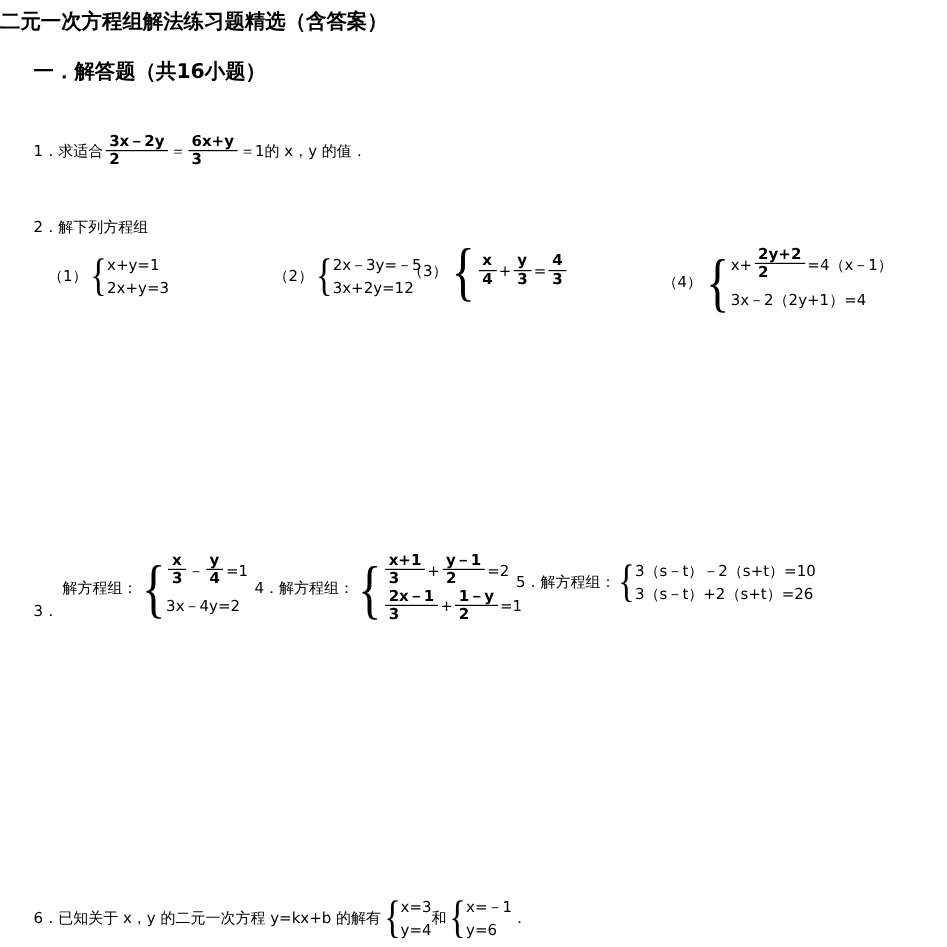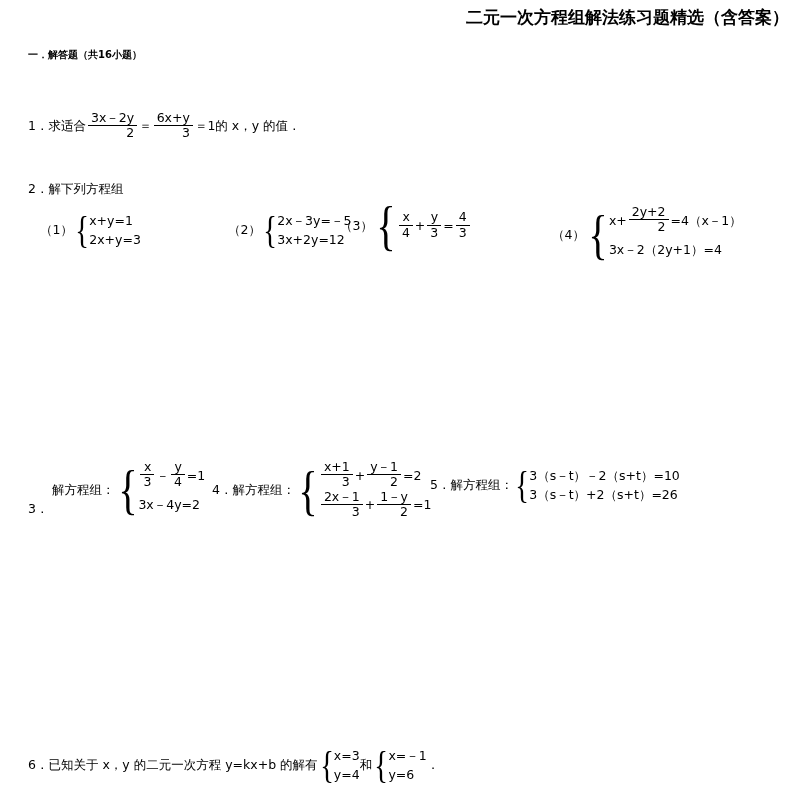--- a/index.html
+++ b/index.html
@@ -14,50 +14,51 @@
     color: #000000;
     position: relative;
     overflow: hidden;
   }
   .page {
     position: relative;
     width: 789px;
     height: 789px;
   }
   .title {
-    text-align: right;
+    text-align: left;
     font-family: "DejaVu Sans", sans-serif;
     font-weight: bold;
     font-size: 17px;
     margin-top: 6px;
     letter-spacing: 0px;
   }
   .section-head {
     position: absolute;
     left: 28px;
     top: 42px;
     font-family: "DejaVu Sans", sans-serif;
     font-weight: bold;
-    font-size: 10px;
+    font-size: 17px;
   }
   .q {
     position: absolute;
     font-family: "DejaVu Sans", sans-serif;
     font-size: 12.5px;
     white-space: nowrap;
   }
   
   .frac {
     display: inline-block;
     vertical-align: middle;
-    text-align: right;
+    text-align: left;
     line-height: 1.15;
     margin: 0 2px;
     position: relative;
     top: -1px;
+    font-weight: bold;
   }
   .frac .num {
     display: block;
     padding: 0 3px;
     border-bottom: 1px solid #000;
     font-size: 12.5px;
   }
   .frac .den {
     display: block;
     padding: 0 3px;

